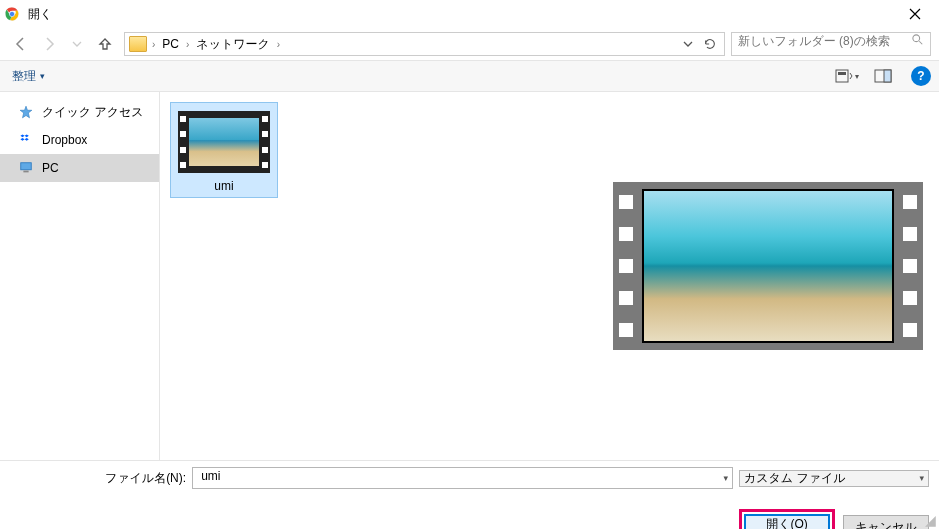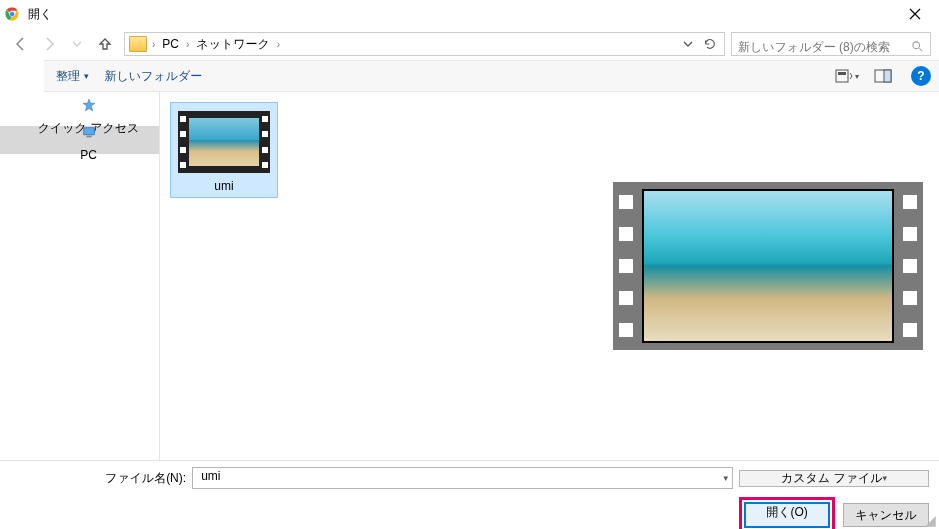--- a/index.html
+++ b/index.html
@@ -68,40 +68,39 @@
   .addr .crumb { padding: 0 2px; cursor: default; }
   .addr .spacer { flex: 1; }
   .addr .drop, .addr .refresh {
     width: 20px; height: 20px;
     display: flex; align-items: center; justify-content: center;
     color: #555;
   }
   .searchbox {
     width: 200px; height: 24px;
     border: 1px solid #ccc;
-    display: flex; align-items: flex-end;
+    display: flex; align-items: flex-start;
     padding: 0 4px;
     color: #888;
   }
   .searchbox input {
     flex: 1; border: none; outline: none; font-size: 12px;
     background: transparent;
   }
   .searchbox .mag { width: 18px; text-align: center; color: #888; }
   
   .toolrow {
     height: 32px;
     border-top: 1px solid #e5e5e5;
     border-bottom: 1px solid #e5e5e5;
     background: #f7f7f7;
     display: flex;
     align-items: center;
     padding: 0 8px;
     gap: 8px;
-    margin-left: 44px;
   }
   .tool-item {
     display: flex; align-items: center; gap: 4px;
     color: #1a4c82;
     padding: 2px 4px;
   }
   .tool-item .caret { font-size: 9px; color: #1a4c82; }
   .toolrow .spacer { flex: 1; }
   .view-btn {
     width: 28px; height: 22px;
@@ -126,21 +125,20 @@
     width: 160px;
     border-right: 1px solid #e5e5e5;
     padding-top: 6px;
   }
   .side-item {
     height: 28px;
     display: flex; align-items: center;
     padding-left: 18px;
     gap: 8px;
     cursor: default;
-    flex-direction: column;
   }
   .side-item.selected { background: #d8d8d8; }
   .side-icon { width: 16px; height: 16px; display:flex; align-items:center; justify-content:center; }
   .star-icon { color:#f5b800; }
   .dropbox-icon { color:#0061ff; }
   .pc-icon { color:#3b86c6; }
   .net-icon { color:#3b86c6; }
 
   .content {
     flex: 1;
@@ -208,39 +206,39 @@
   
   .footer {
     position: absolute;
     left:0; right:0; bottom:0;
     height: 69px;
     border-top: 1px solid #e5e5e5;
     padding: 6px 10px 4px;
   }
   .fn-row {
     display:flex; align-items:center; gap:6px;
-    margin-bottom:8px;
+    margin-bottom:20px;
   }
   .fn-row label { margin-left: 95px; }
   .fn-row .fn-input {
     flex:1;
     height:22px;
     border:1px solid #b6b6b6;
     padding:0 20px 0 6px;
     position:relative;
   }
   .fn-row .fn-input input { width:100%; border:none; outline:none; font-size:12px; }
   .fn-row .fn-input .caret {
     position:absolute; right:4px; top:50%; transform:translateY(-50%);
     font-size:9px; color:#555;
   }
   .ft-select {
     width:190px; height:17px;
     border:1px solid #b6b6b6;
-    display:flex; align-items:center; justify-content:center;
+    display:flex; align-items:center; justify-content:space-between;
     padding:0 4px;
     background:#f3f3f3;
   }
   .ft-select .caret { font-size:9px; color:#555; }
 
   .btn-row {
     display:flex; justify-content:flex-end; gap:8px;
     align-items:center;
   }
   .btn {
@@ -340,23 +338,20 @@
         </svg>
     </span>
   </div>
 </div>
 
 <div class="toolrow">
   <div class="tool-item">
     <span>整理</span>
     <span class="caret">▾</span>
   </div>
-  <div class="tool-item">
-    <span>新しいフォルダー</span>
-  </div>
   <span class="spacer"></span>
   <div class="view-btn">
     <svg width="18" height="14" viewBox="0 0 18 14">
       <rect x="1" y="1" width="12" height="12" fill="none" stroke="#555"></rect>
       <rect x="3" y="3" width="8" height="3" fill="#555"></rect>
       <path d="M15 4l2 3-2 3" fill="none" stroke="#555"></path>
     </svg>
     <span style="font-size:8px;color:#555;margin-left:2px;">▾</span>
   </div>
   <div class="view-btn">
@@ -371,20 +366,28 @@
 <div class="main">
   <div class="sidebar">
     <div class="side-item">
       <span class="side-icon star-icon">
         <svg width="14" height="14" viewBox="0 0 24 24">
             <path d="M12 2l2.5 7H22l-6 4.5L18 22l-6-4-6 4 2-8.5L2 9h7.5z" fill="#5fa9e6" stroke="#2c7ac0"></path>
           </svg>
       </span>
       <span>クイック アクセス</span>
     </div>
+    <div class="side-item">
+      <span class="side-icon dropbox-icon">
+        <svg width="14" height="14" viewBox="0 0 24 24">
+            <path d="M6 2l6 4-6 4-6-4zM18 2l6 4-6 4-6-4zM6 12l6 4-6 4-6-4zM18 12l6 4-6 4-6-4z" fill="#0061ff" transform="scale(0.6) translate(4,2)"></path>
+          </svg>
+      </span>
+      <span>Dropbox</span>
+    </div>
     <div class="side-item selected">
       <span class="side-icon pc-icon">
         <svg width="14" height="14" viewBox="0 0 16 16">
             <rect x="2" y="2" width="12" height="8" fill="#5fa9e6" stroke="#2c7ac0"></rect>
             <rect x="5" y="11" width="6" height="2" fill="#888"></rect>
           </svg>
       </span>
       <span>PC</span>
     </div>
   </div>

